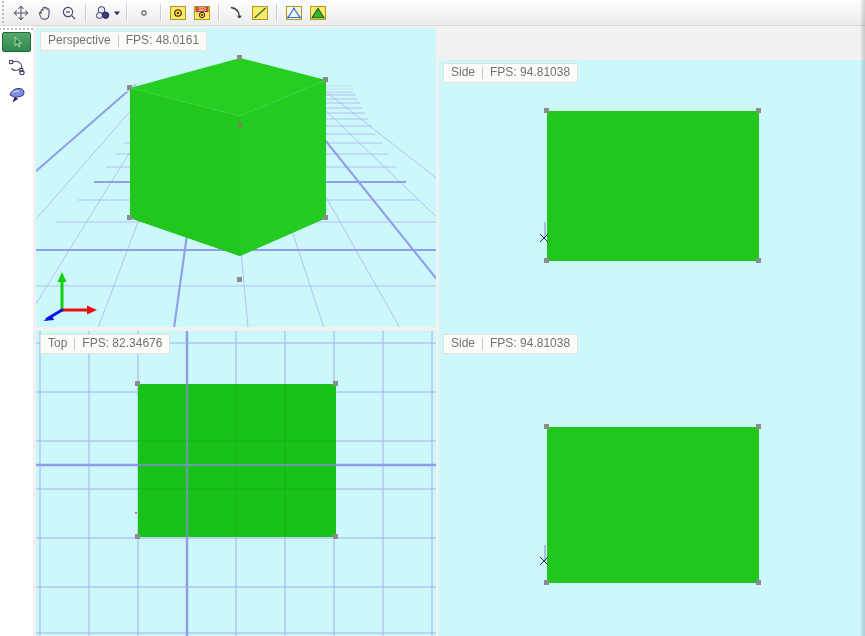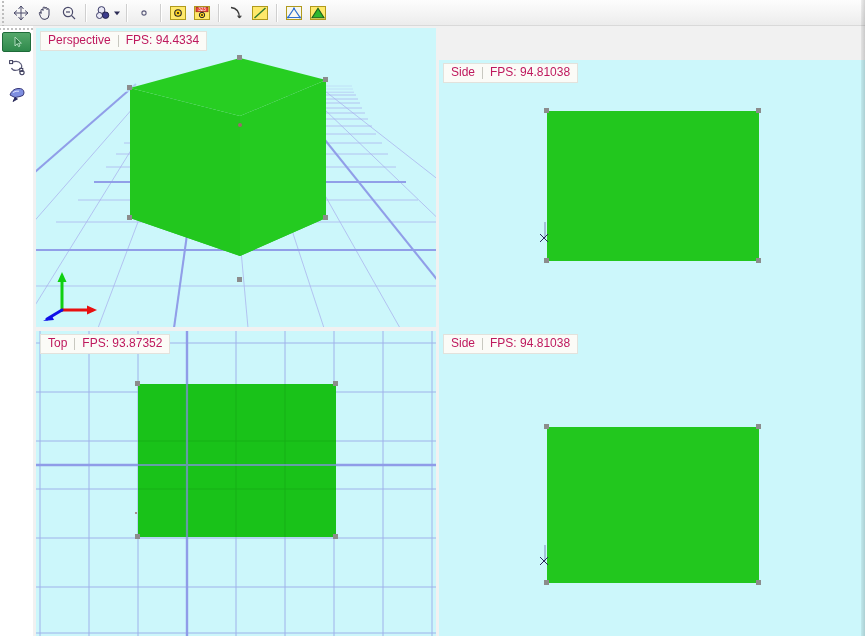--- a/index.html
+++ b/index.html
@@ -111,21 +111,21 @@
   #vp-front { left: 406px; top: 305px; width: 426px; height: 305px; }
 
   .vp-label {
     position: absolute;
     left: 4px; top: 3px;
     z-index: 20;
     background: #fbfbf7;
     border: 1px solid #e2e2dc;
     padding: 2px 7px 3px 7px;
     font-size: 12px;
-    color: #be185d;
+    color: #737373;
     white-space: nowrap;
     display: flex;
     align-items: center;
     line-height: 13px;
   }
   .vp-label .vp-name { padding-right: 7px; }
   .vp-label .vp-divider {
     width: 1px; height: 12px;
     background: #c8c8c0;
     margin-right: 7px;
@@ -415,21 +415,21 @@
         <line x1="20" y1="41" x2="50" y2="41" stroke="#e81010"></line>
         <polygon points="55,41 45,36.5 45,45.5" fill="#e81010"></polygon>
         <line x1="20" y1="41" x2="5" y2="50" stroke="#1010e8"></line>
         <polygon points="1,52 10,47 12,51" fill="#1010e8"></polygon>
       </g>
     </svg>
 
     <div class="vp-label">
       <span class="vp-name">Perspective</span>
       <span class="vp-divider"></span>
-      <span class="vp-fps">FPS: 94.4334</span>
+      <span class="vp-fps">FPS: 48.0161</span>
     </div>
   </div>
 
   <div class="viewport" id="vp-side">
     <svg class="vp-canvas" viewBox="0 0 426 299" preserveAspectRatio="none">
       <rect x="0" y="0" width="426" height="299" fill="#ccf7fb"></rect>
     </svg>
     <div class="flatbox" style="left:108px; top:51px; width:212px; height:150px;"></div>
     <div class="handle" style="left:105px; top:48px;"></div>
     <div class="handle" style="left:317px; top:48px;"></div>
@@ -490,21 +490,21 @@
       </g>
     </svg>
     <div class="handle" style="left:99px; top:50px;"></div>
     <div class="handle" style="left:297px; top:50px;"></div>
     <div class="handle" style="left:99px; top:203px;"></div>
     <div class="handle" style="left:297px; top:203px;"></div>
     <div class="pivot" style="left:99px; top:181px; width:2px; height:2px;"></div>
     <div class="vp-label">
       <span class="vp-name">Top</span>
       <span class="vp-divider"></span>
-      <span class="vp-fps">FPS: 93.87352</span>
+      <span class="vp-fps">FPS: 82.34676</span>
     </div>
   </div>
 
   <div class="viewport" id="vp-front">
     <svg class="vp-canvas" viewBox="0 0 426 305" preserveAspectRatio="none">
       <rect x="0" y="0" width="426" height="305" fill="#ccf7fb"></rect>
     </svg>
     <div class="flatbox" style="left:108px; top:96px; width:212px; height:156px;"></div>
     <div class="handle" style="left:105px; top:93px;"></div>
     <div class="handle" style="left:317px; top:93px;"></div>

